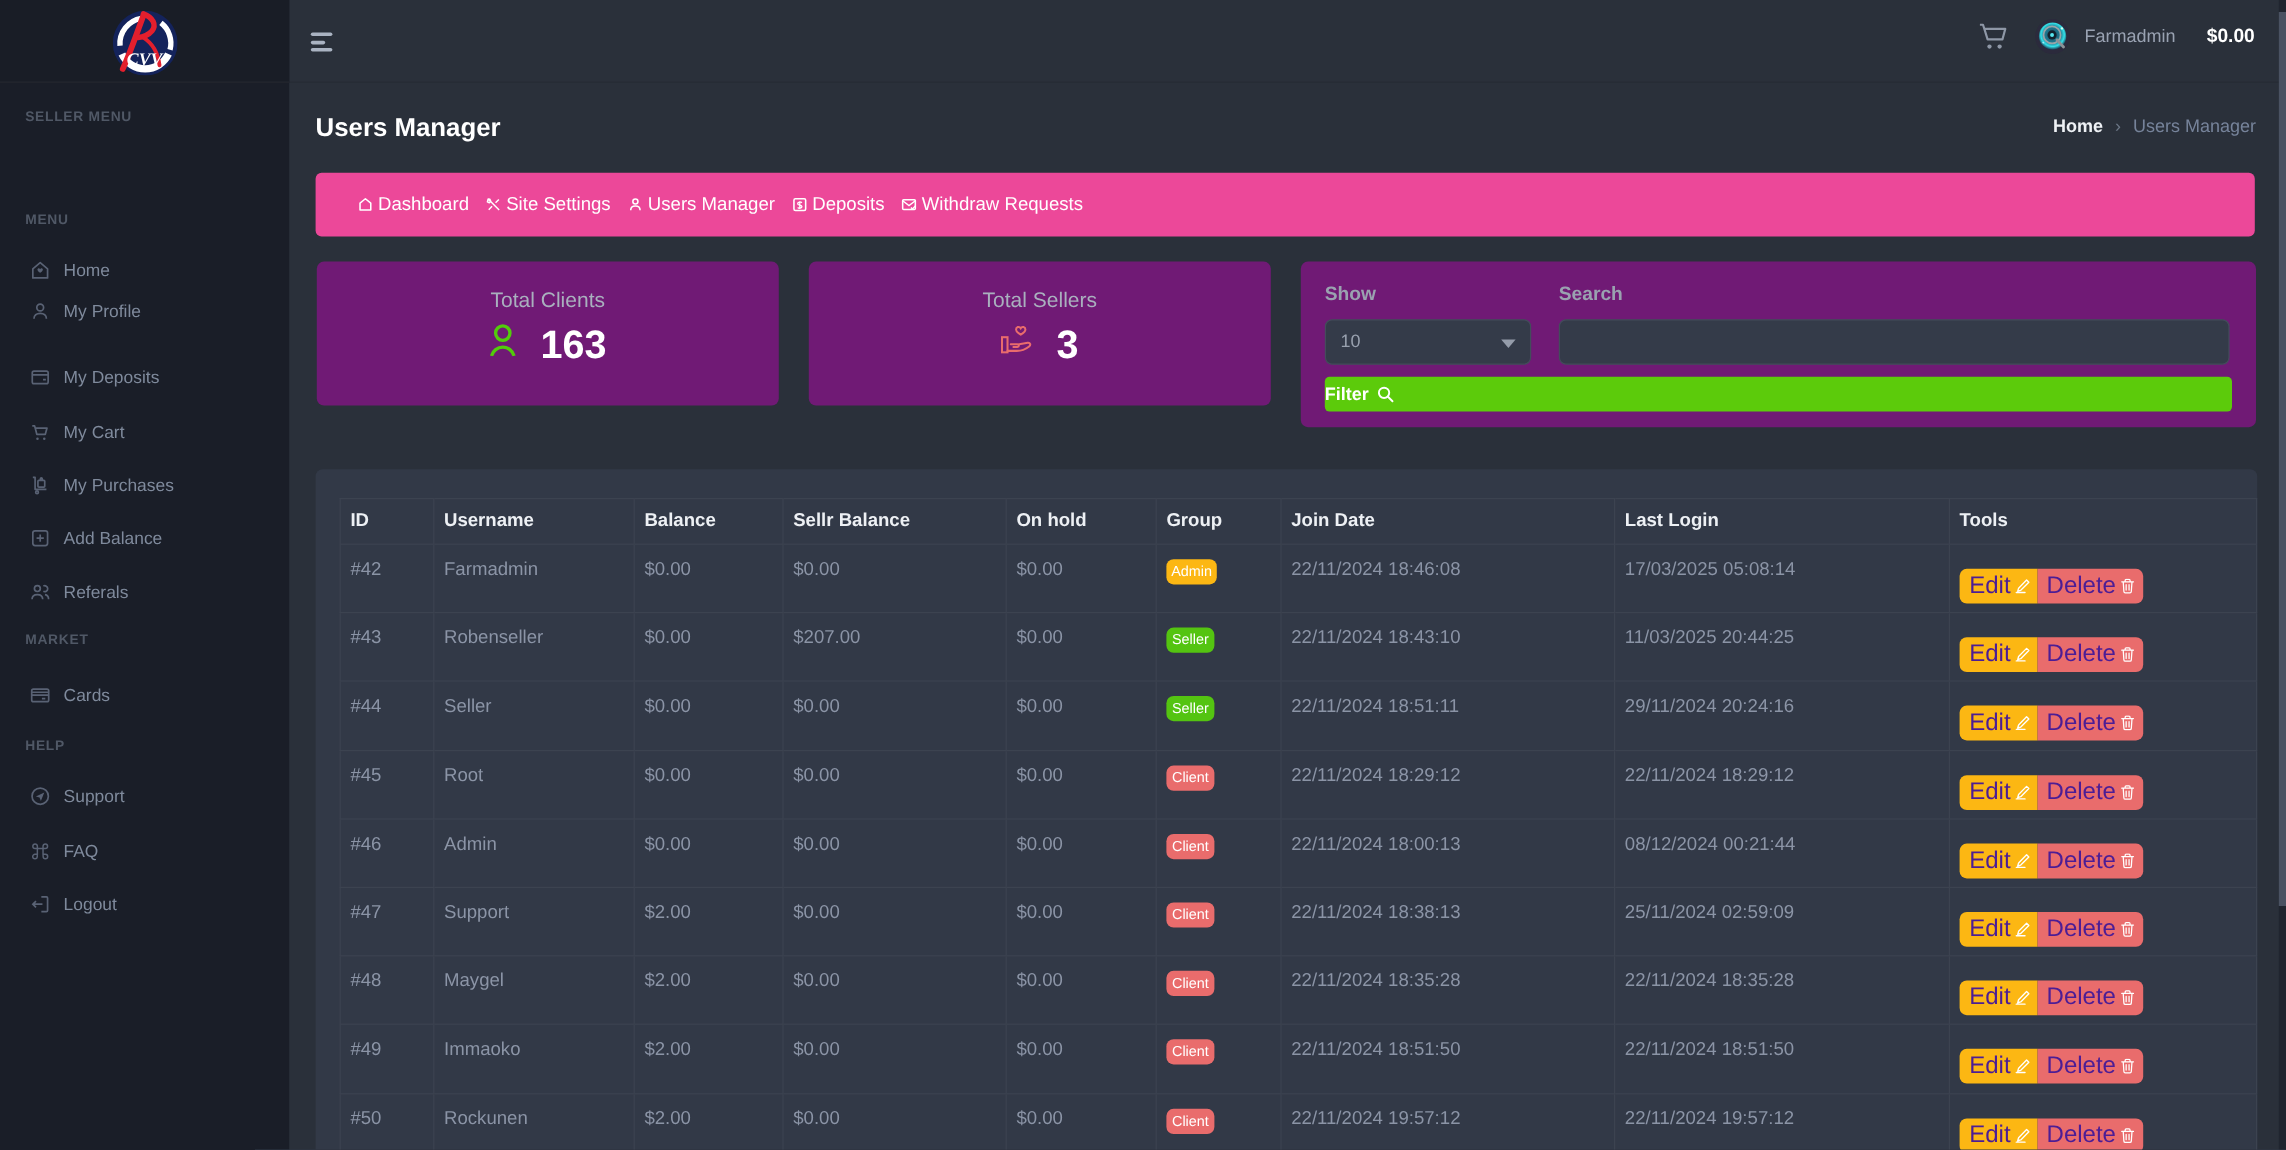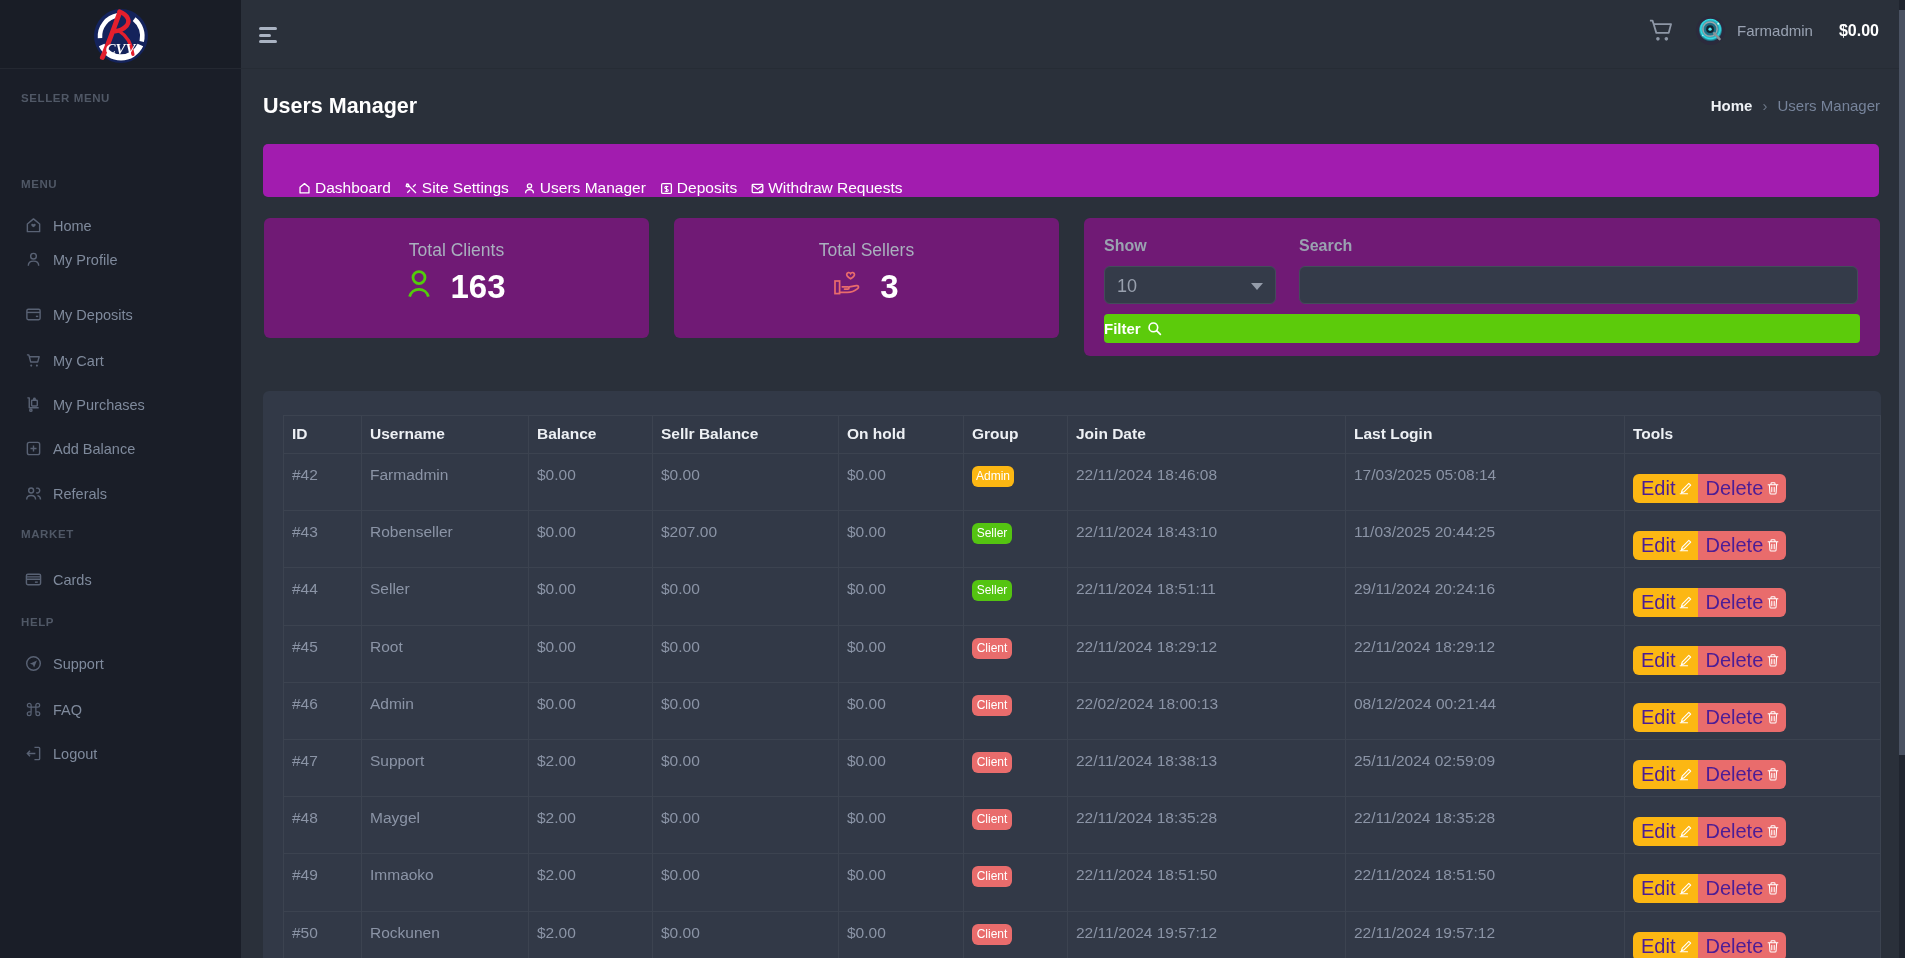--- a/index.html
+++ b/index.html
@@ -21,21 +21,21 @@
   .tb-right { position:absolute; right:26px; top:0; height:61px; display:flex; align-items:center; }
   .uname { color:#99a2b2; font-size:15px; margin-left:11px; }
   .ubal { color:#ffffff; font-size:16px; font-weight:bold; margin-left:26px; }
 
   
   .title { position:absolute; left:263px; top:94px; font-size:21.5px; font-weight:bold; color:#fff; }
   .crumb { position:absolute; top:97px; right:25px; font-size:15px; color:#76839a; }
   .crumb b { color:#eef1f5; font-weight:600; }
   .crumb .sep { color:#6c7787; margin:0 10px; }
 
-  .rednav { position:absolute; left:263px; top:144px; width:1616px; height:53px; background:#a21caf; border-radius:5px; display:flex; align-items:flex-end; padding-left:35px; }
+  .rednav { position:absolute; left:263px; top:144px; width:1616px; height:53px; background:#ec4899; border-radius:5px; display:flex; align-items:center; padding-left:35px; }
   .rn { display:flex; align-items:center; color:#fff; font-size:15.5px; margin-right:14px; }
   .rn svg { width:13px; height:13px; margin-right:4px; }
   .rni { stroke:#fff; fill:none; stroke-width:1.6; }
 
   .card { position:absolute; background:#701a75; border-radius:6px; }
   .statlab { text-align:center; margin-top:22px; font-size:17.5px; color:#a9b0be; }
   .statrow { display:flex; align-items:center; justify-content:center; margin-top:7px; }
   .statrow svg { position:relative; top:-4px; }
   .statnum { font-size:33px; font-weight:bold; color:#fff; margin-left:19px; }
 
@@ -243,21 +243,21 @@
         <path d="M8.3 15.8 h5.6 c1.5 0 1.5 2.3 0 2.3 h-3.4" fill="none" stroke="#e96c6c" stroke-width="1.7" stroke-linecap="round"></path>
       </svg>
       <span class="statnum">3</span>
     </div>
 </div>
 
 <div class="card" style="left:1084px;top:218px;width:796px;height:138px;">
   <div class="flab" style="left:20px;top:19px;">Show</div>
   <div class="flab" style="left:215px;top:19px;">Search</div>
   <div class="fbox" style="left:20px;top:48px;width:172px;">
-      <span style="position:absolute;left:12px;top:9px;font-size:18px;color:#98a0ae;">10</span>
+      <span style="position:absolute;left:12px;top:9px;font-size:15px;color:#98a0ae;">10</span>
       <span style="position:absolute;right:12px;top:16px;width:0;height:0;border-left:6px solid transparent;border-right:6px solid transparent;border-top:7px solid #949caa;"></span>
     </div>
   <div class="fbox" style="left:215px;top:48px;width:559px;"></div>
   <div class="fbtn">Filter<svg width="15" height="15" viewBox="0 0 16 16" style="margin-left:6px;">
         <circle cx="6.8" cy="6.8" r="4.6" fill="none" stroke="#fff" stroke-width="1.7"></circle>
         <path d="M10.3 10.3 L14.3 14.3" stroke="#fff" stroke-width="1.7" stroke-linecap="round"></path>
       </svg></div>
 </div>
 
 <div class="tcard">
@@ -357,21 +357,21 @@
                 </svg></span>
             </span></td>
   </tr>
   <tr>
     <td>#46</td>
           <td>Admin</td>
           <td>$0.00</td>
           <td>$0.00</td>
           <td>$0.00</td>
     <td><span class="badge b-client">Client</span></td>
-    <td>22/02/2024 18:00:13</td>
+    <td>22/11/2024 18:00:13</td>
           <td>08/12/2024 00:21:44</td>
     <td><span class="btns">
               <span class="btn btn-e">Edit <svg width="13" height="13" viewBox="0 0 16 16">
                   <path d="M12.1 1.6 l2.3 2.3 -8.3 8.3 -3.1 0.9 0.9-3.1 z M1.5 14.5 h9" stroke="#fff" stroke-width="1.4" fill="none" stroke-linecap="round" stroke-linejoin="round"></path>
                 </svg></span>
               <span class="btn btn-d">Delete <svg width="12" height="13" viewBox="0 0 14 16">
                   <path d="M1 3.5 h12 M4.5 3.5 V2 a1 1 0 0 1 1-1 h3 a1 1 0 0 1 1 1 v1.5 M2.5 3.5 l0.7 10 a1.4 1.4 0 0 0 1.4 1.3 h4.8 a1.4 1.4 0 0 0 1.4-1.3 l0.7-10 M5.5 6.5 v5.5 M8.5 6.5 v5.5" stroke="#fff" stroke-width="1.3" fill="none" stroke-linecap="round"></path>
                 </svg></span>
             </span></td>
   </tr>

